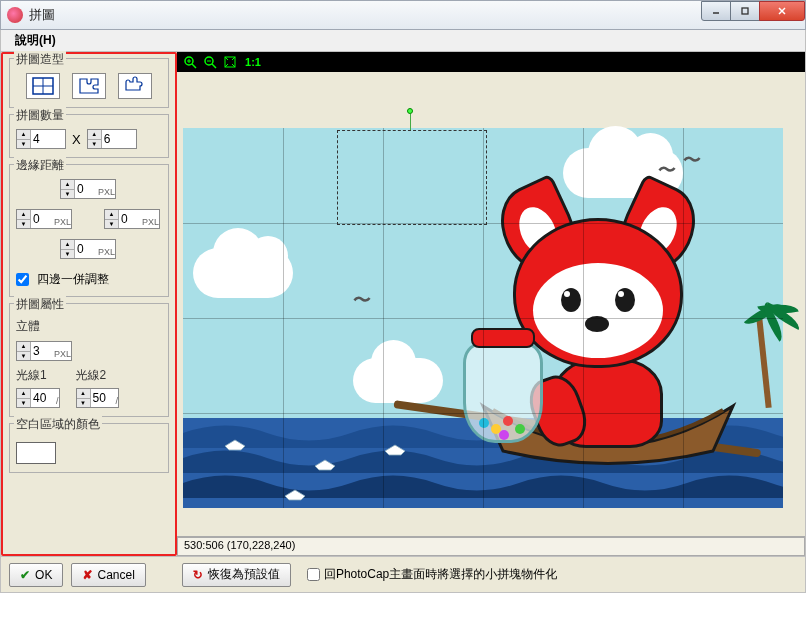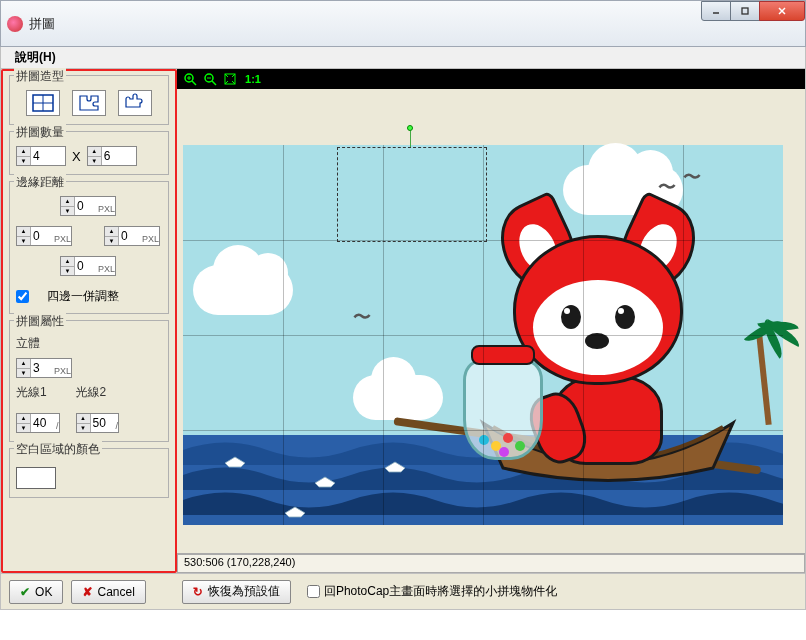--- a/index.html
+++ b/index.html
@@ -1,19 +1,19 @@
 <!DOCTYPE html>
 <html><head>
 <meta charset="utf-8">
 <style>
 * { box-sizing: border-box; margin: 0; padding: 0; font-family: "Microsoft YaHei", "PingFang TC", sans-serif; font-size: 12px; }
 html, body { width: 806px; height: 640px; overflow: hidden; background: #fff; }
 
 
-.titlebar { height: 47px; background: linear-gradient(#f7f9fb, #e4eaf1); border: 1px solid #9fa7b3; display: flex; align-items: center; padding-left: 6px; position: relative; }
+.titlebar { height: 30px; background: linear-gradient(#f7f9fb, #e4eaf1); border: 1px solid #9fa7b3; display: flex; align-items: center; padding-left: 6px; position: relative; }
 .titlebar .app-icon { width: 16px; height: 16px; background: radial-gradient(circle at 40% 40%, #f7a, #c33); border-radius: 50%; margin-right: 6px; }
 .titlebar .title-text { font-size: 13px; color: #1a1a1a; }
 .win-btns { position: absolute; right: 0; top: 0; display: flex; height: 20px; }
 .win-btn { width: 30px; height: 20px; border: 1px solid #6b7785; margin-left: -1px; display: flex; align-items: center; justify-content: center; background: linear-gradient(#eef3f8, #c9d3df); font-size: 11px; }
 .win-btn.minimize { border-radius: 0 0 0 3px; }
 .win-btn.close { width: 46px; background: linear-gradient(#f07a6e, #d9452e); border-color: #a33; border-radius: 0 0 3px 0; color: #fff; }
 .win-btn svg { width: 10px; height: 10px; }
 
 
 .menubar { height: 22px; border: 1px solid #c0c0c0; border-top: none; padding-left: 8px; display: flex; align-items: center; background: #f0f0f0; }
@@ -42,26 +42,26 @@
 .unit { font-size: 9px; color: #666; margin-left: 1px; align-self: flex-end; padding-bottom: 1px; }
 
 .count-row { display: flex; align-items: center; gap: 6px; }
 .count-row .x { font-size: 13px; }
 
 .edge-grid { position: relative; height: 90px; }
 .edge-top { position: absolute; left: 44px; top: 0; }
 .edge-left { position: absolute; left: 0; top: 30px; }
 .edge-right { position: absolute; left: 88px; top: 30px; }
 .edge-bottom { position: absolute; left: 44px; top: 60px; }
-.chk-row { display: flex; align-items: center; gap: 18px; margin-top: 2px; }
+.chk-row { display: flex; align-items: center; gap: 8px; margin-top: 2px; }
 .chk-row input { width: 13px; height: 13px; }
 
 .attr-label { font-size: 12px; color: #333; margin-bottom: 2px; }
 .light-row { display: flex; gap: 16px; margin-top: 6px; }
-.light-col { display: flex; flex-direction: column; gap: 10px; }
+.light-col { display: flex; flex-direction: column; gap: 2px; }
 
 .color-swatch { width: 40px; height: 22px; border: 1px solid #666; background: #fff; margin-top: 4px; }
 
 
 .canvas-toolbar { height: 20px; background: #000; display: flex; align-items: center; padding: 0 4px; gap: 2px; }
 .tool-btn { width: 18px; height: 16px; display: flex; align-items: center; justify-content: center; color: #0f0; font-size: 12px; font-weight: bold; border: 1px solid transparent; }
 .tool-btn svg { stroke: #0f0; fill: none; }
 .tool-btn .txt { color: #0f0; font-size: 11px; }
 
 

